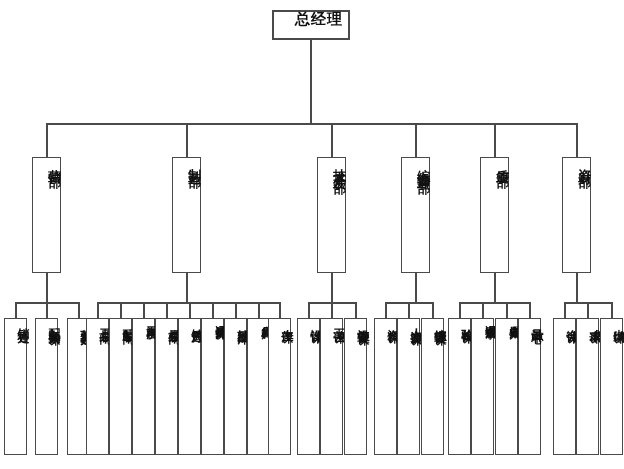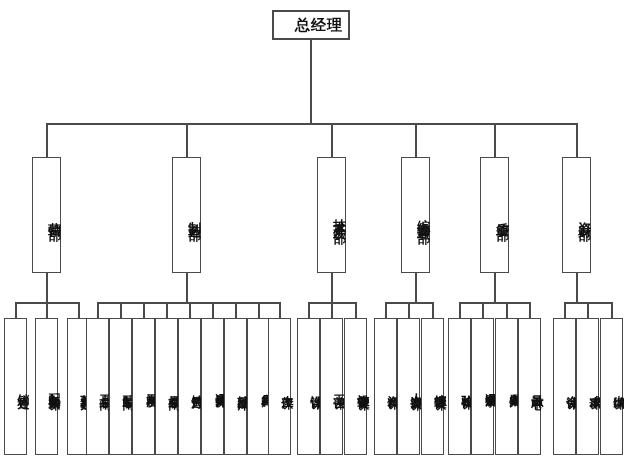--- a/index.html
+++ b/index.html
@@ -16,21 +16,21 @@
     height: 469px;
     background: #ffffff;
     overflow: hidden;
   }
   .node {
     position: absolute;
     box-sizing: border-box;
     border: 1.5px solid #4a4a4a;
     background: #ffffff;
     display: flex;
-    align-items: center;
+    align-items: flex-start;
     justify-content: center;
     color: #111111;
     padding-left: 16px;
   }
   .node.root {
     border-width: 2px;
   }
   .label-h {
     font-size: 15px;
     font-weight: 700;

